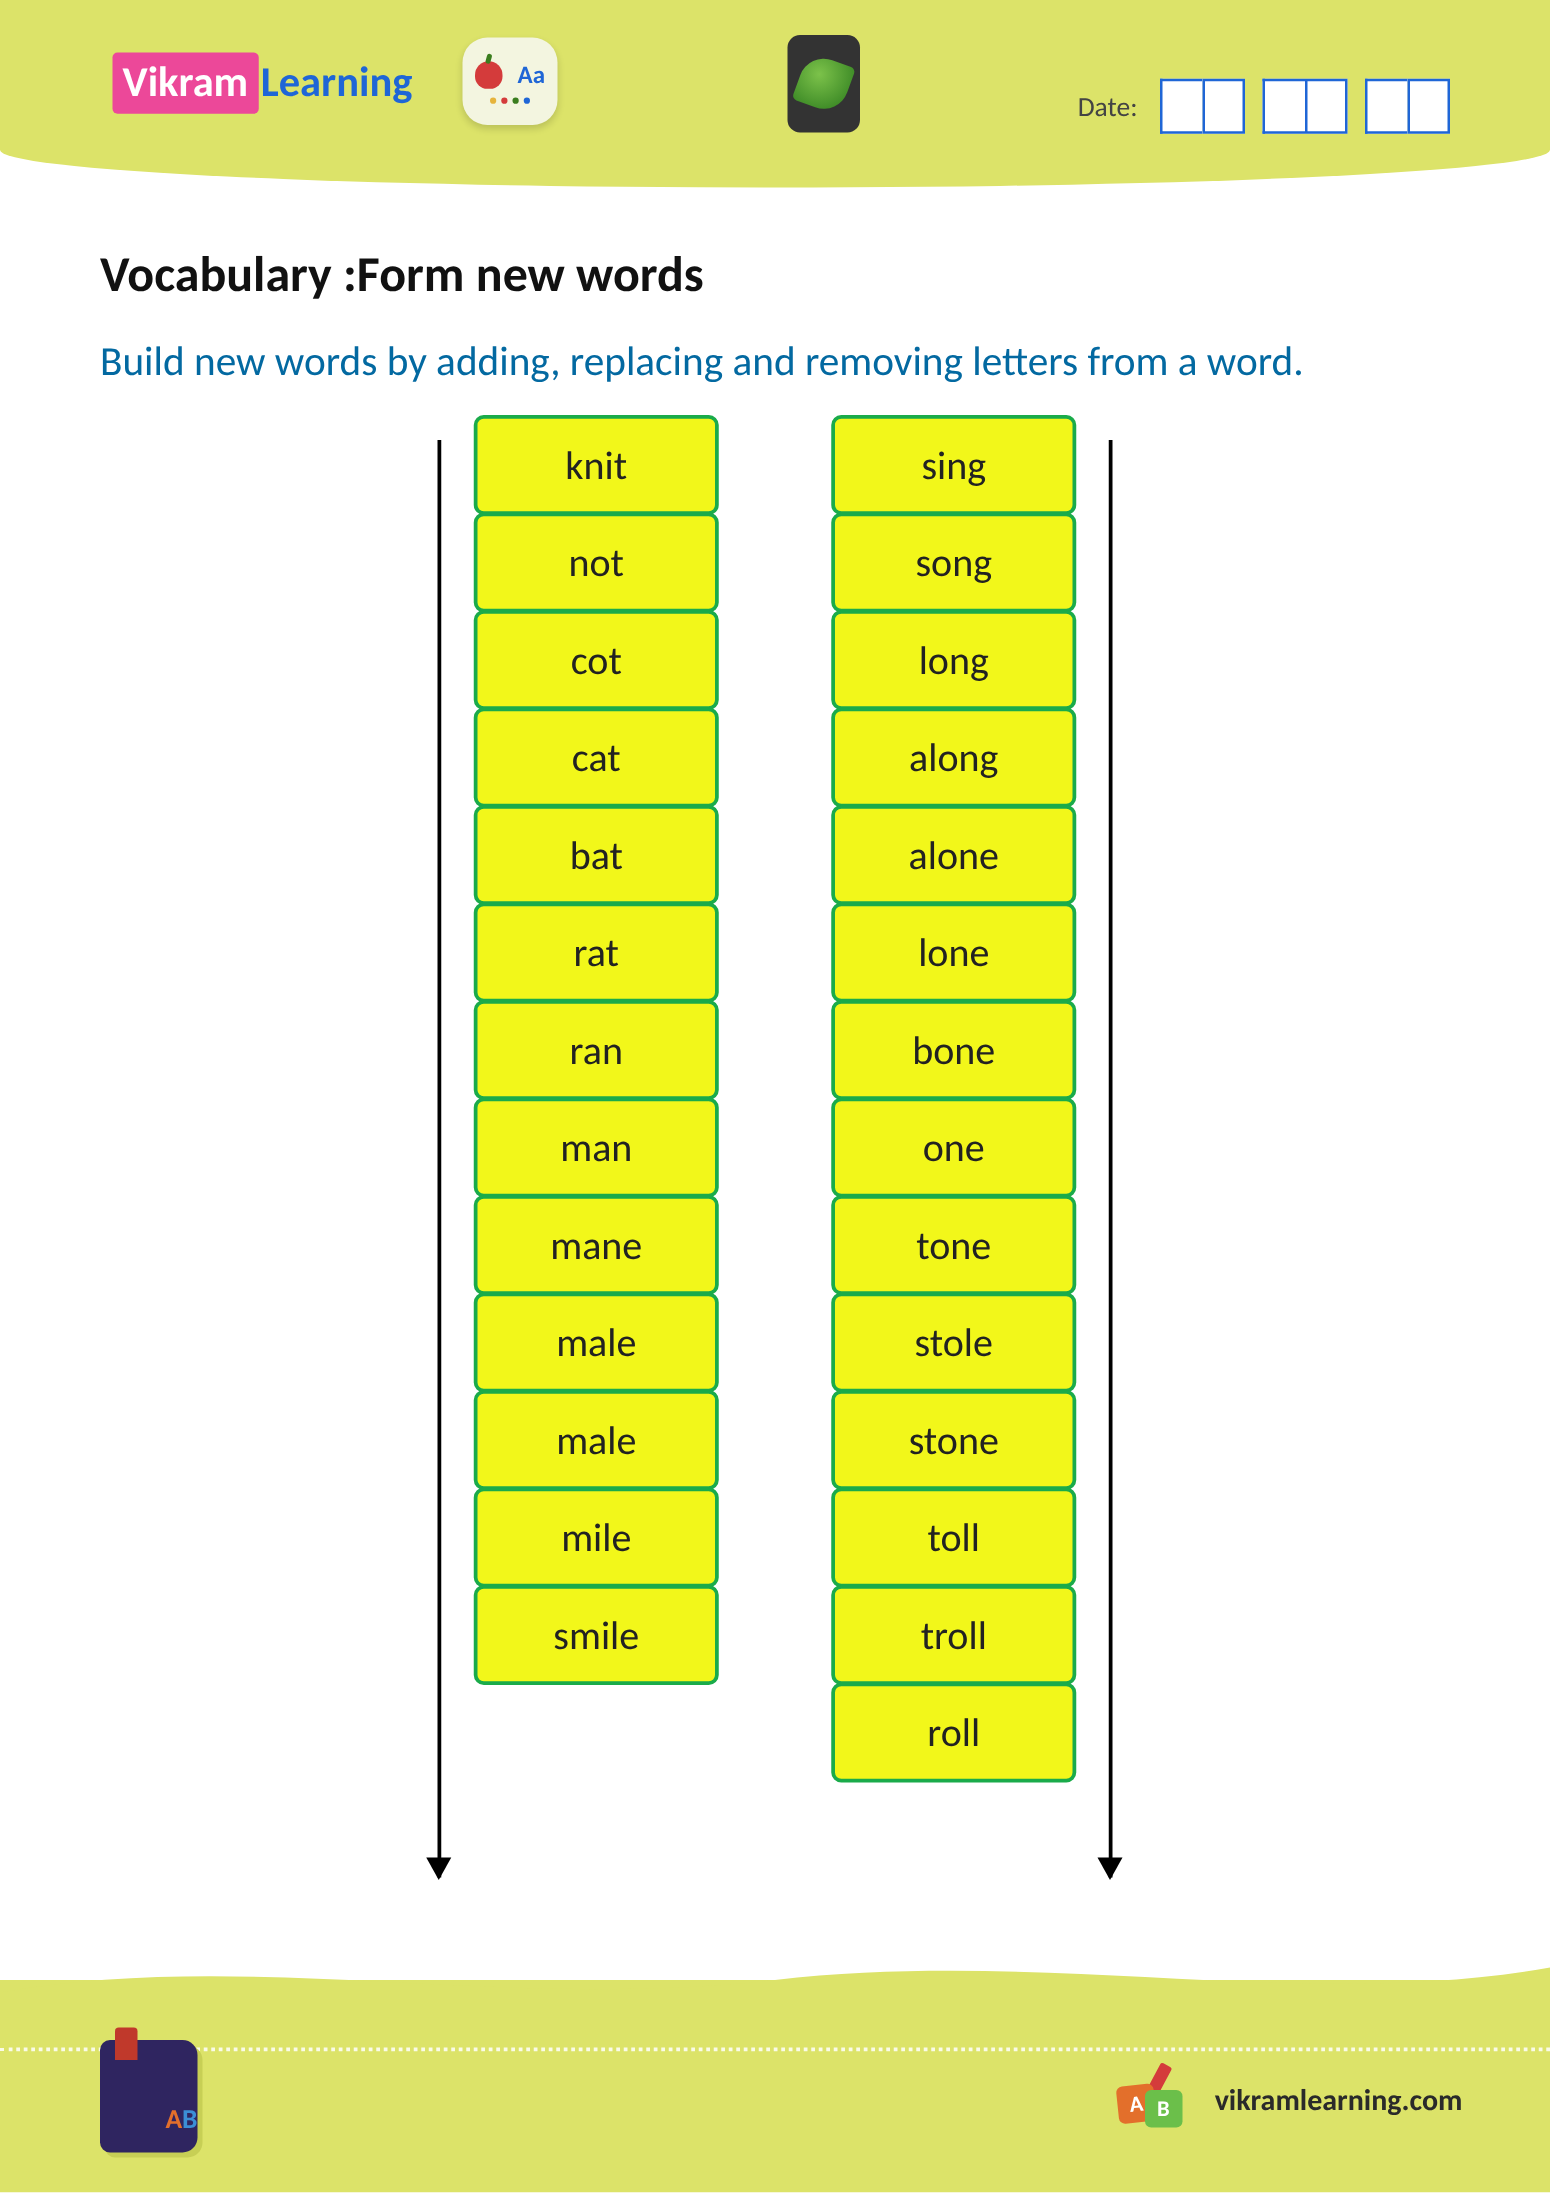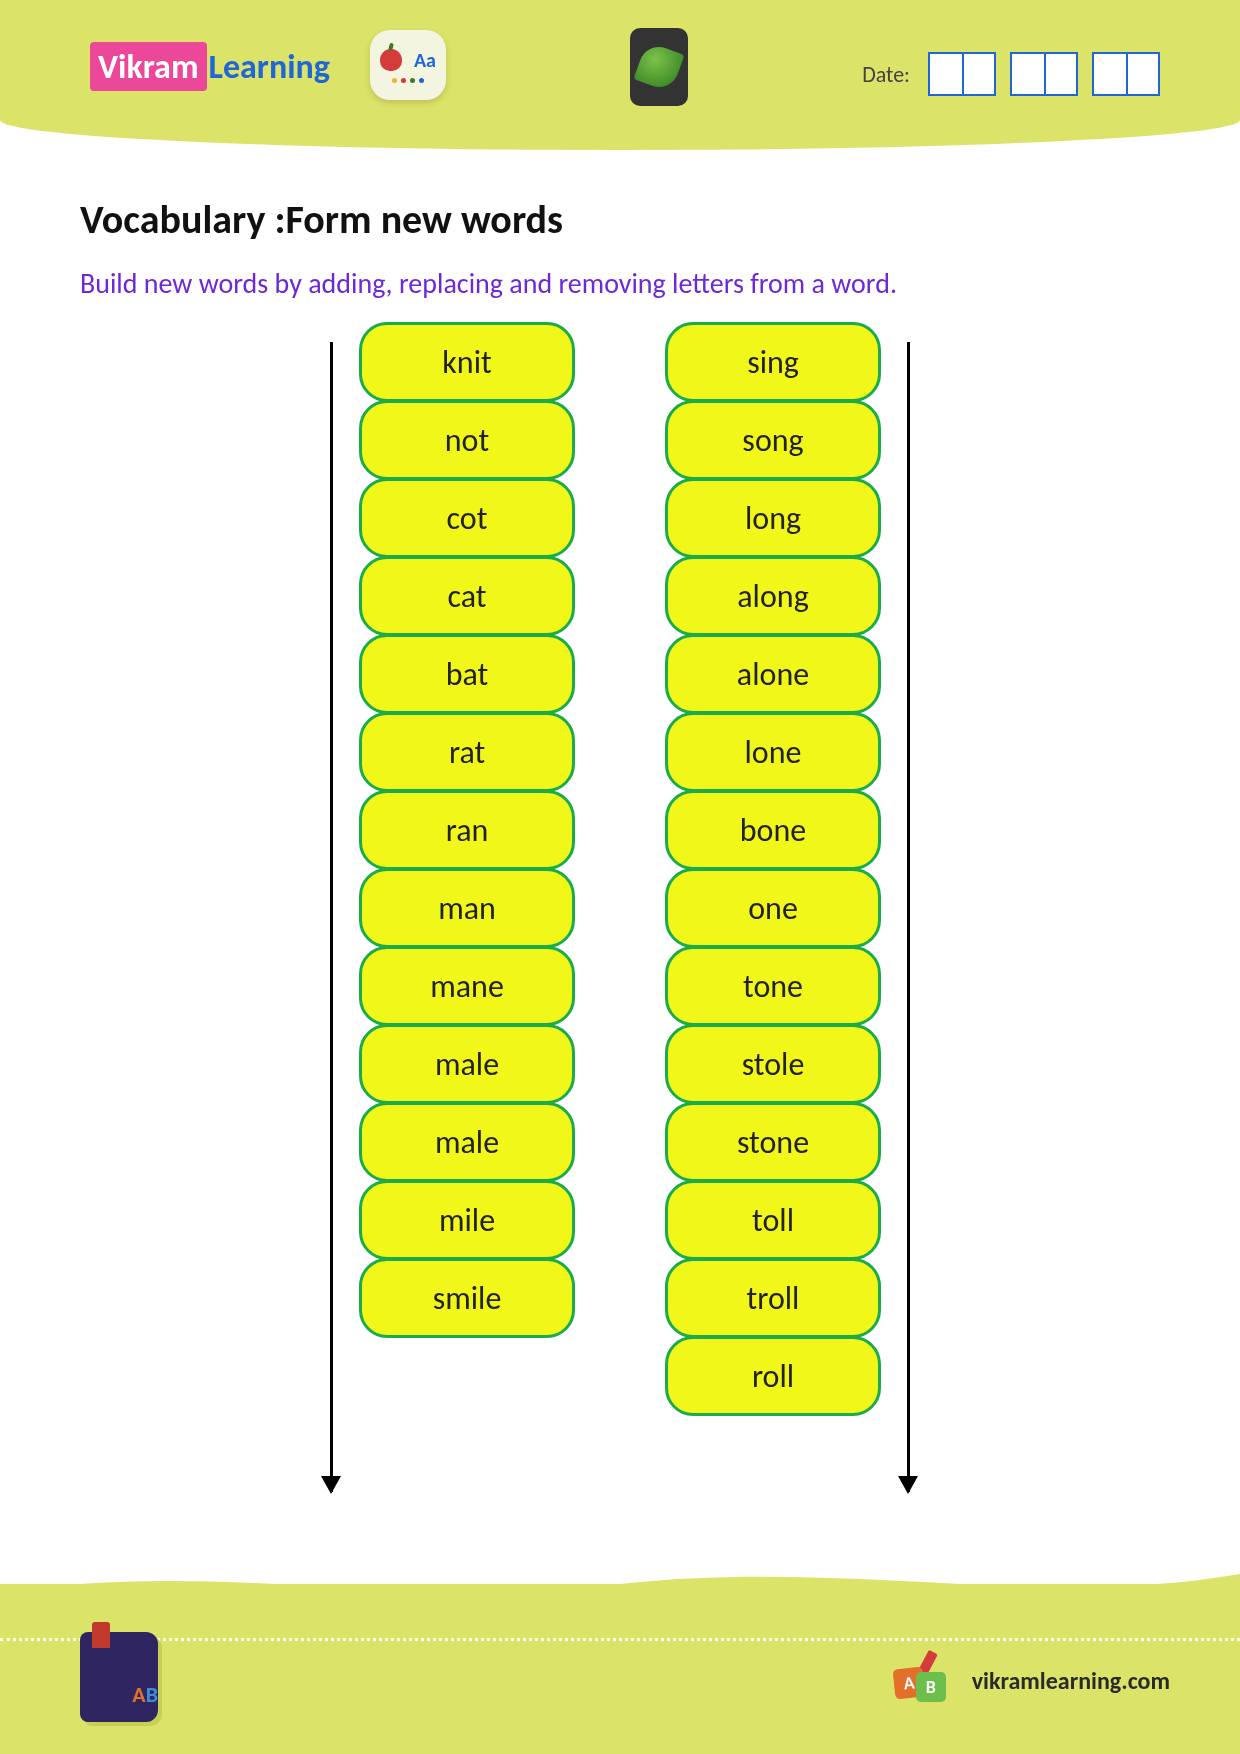--- a/index.html
+++ b/index.html
@@ -91,21 +91,21 @@
   .icon-phone .leaf {
     width: 40px; height: 40px;
     background: radial-gradient(circle at 35% 35%, #7cc24a, #2e7d1e);
     border-radius: 50% 10% 50% 10%;
     transform: rotate(20deg);
   }
 
   .date-area {
     position: absolute;
     right: 80px;
-    top: 52px;
+    top: 63px;
     display: flex;
     align-items: center;
     gap: 18px;
   }
   .date-label {
     font-size: 22px;
     color: #444;
   }
   .date-boxes { display:flex; gap:14px; }
   .box-pair { display:flex; gap:0; }
@@ -122,23 +122,23 @@
   .content {
     padding: 30px 80px 0 80px;
   }
   .title {
     font-size: 40px;
     font-weight: 700;
     margin: 15px 0 12px 0;
     color: #111;
   }
   .instructions {
-    font-size: 28px;
+    font-size: 33px;
     line-height: 2.0;
-    color: #6d28d9;
+    color: #0369a1;
     margin-bottom: 10px;
   }
 
   .columns-wrap {
     display: flex;
     justify-content: center;
     gap: 90px;
     position: relative;
     margin-top: 10px;
   }
@@ -167,25 +167,25 @@
     border-left: 10px solid transparent;
     border-right: 10px solid transparent;
     border-top: 18px solid #000;
   }
 
   .word-list {
     display: flex;
     flex-direction: column;
   }
   .word-cell {
-    width: 216px;
+    width: 196px;
     height: 80px;
     background: #f2f71a;
     border: 3px solid #1aab4a;
-    border-radius: 28px;
+    border-radius: 8px;
     display: flex;
     align-items: center;
     justify-content: center;
     font-size: 32px;
     color: #222;
     box-sizing: border-box;
     margin-top: -2px;
   }
   .word-cell:first-child { margin-top: 0; }
 

